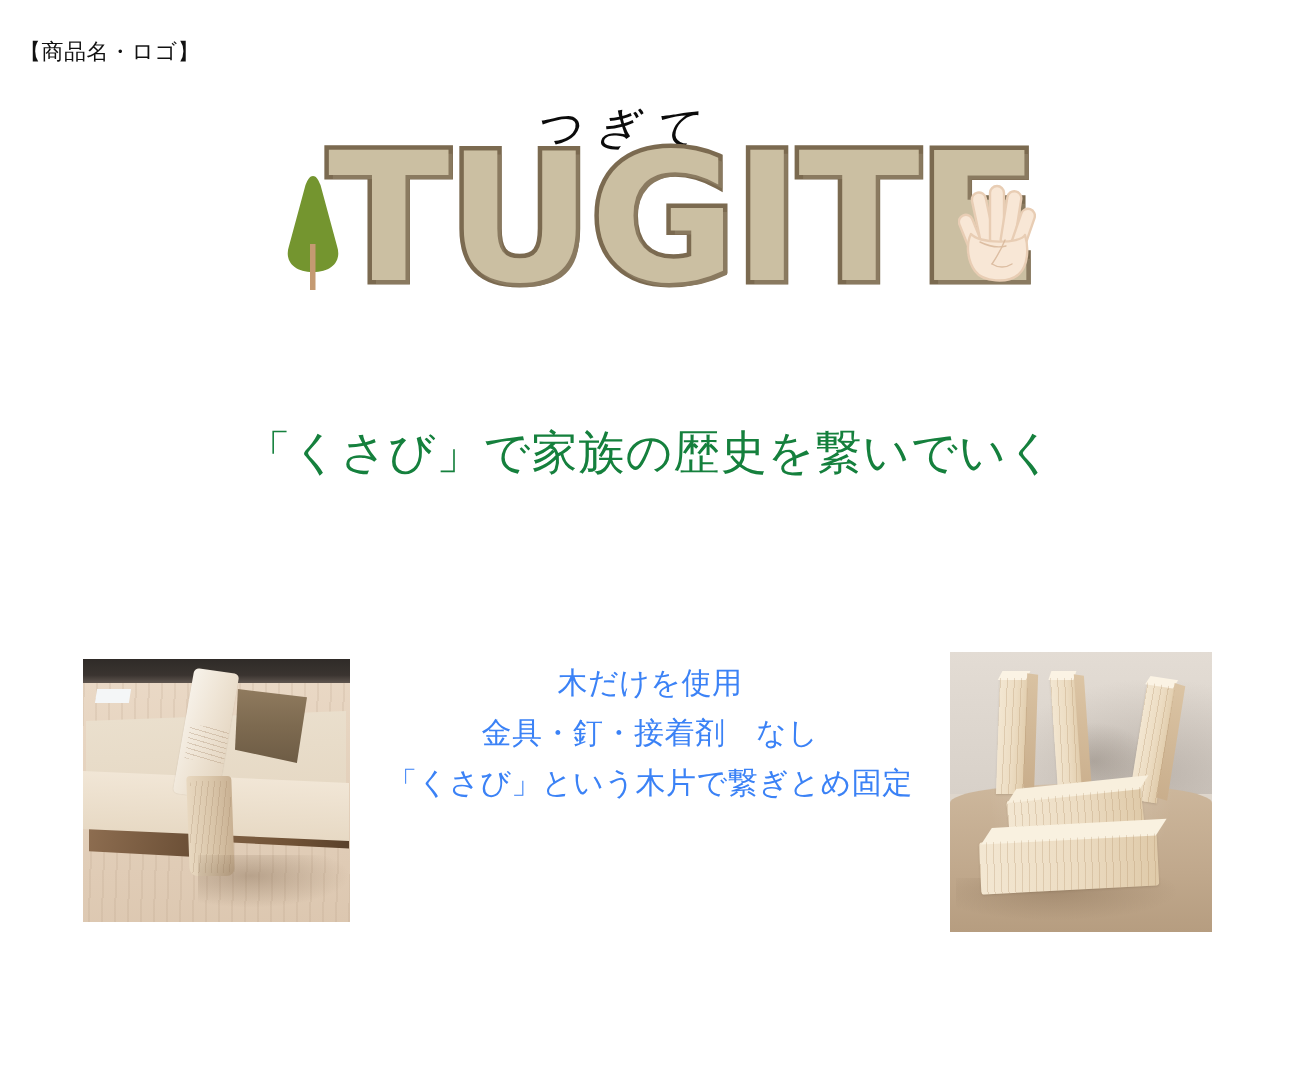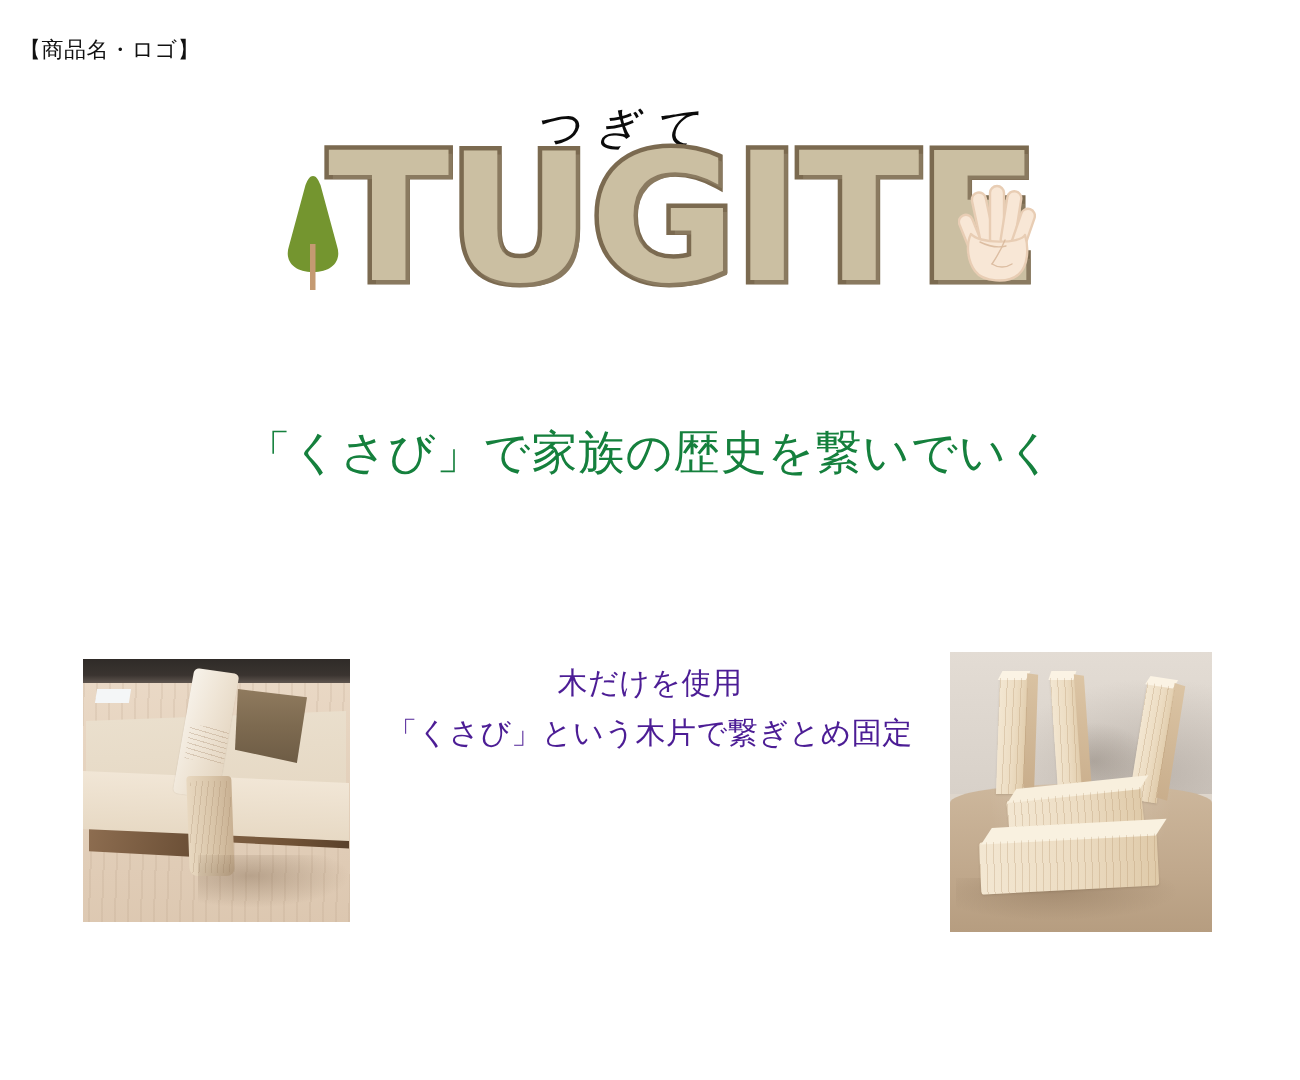--- a/index.html
+++ b/index.html
@@ -20,21 +20,20 @@
   
   .slide-label {
     position: absolute;
     left: 19px;
     top: 38px;
     font-size: 22px;
     line-height: 1.3;
     letter-spacing: 0.5px;
     color: #111111;
     white-space: nowrap;
-    font-family: Liberation Mono, monospace;
   }
 
   
   .logo-lockup {
     position: absolute;
     left: 280px;
     top: 100px;
     width: 770px;
     height: 200px;
   }
@@ -103,21 +102,21 @@
   .body-copy {
     position: absolute;
     left: 350px;
     top: 658px;
     width: 600px;
     text-align: center;
   }
   .body-copy .copy-line {
     font-size: 30px;
     line-height: 50px;
-    color: #4c1d95;
+    color: #3b82f6;
     white-space: nowrap;
     letter-spacing: 0.5px;
   }
 
   
   .photo {
     position: absolute;
     overflow: hidden;
   }
 
@@ -294,20 +293,21 @@
         <path d="M34 86 C40 90 48 90 54 86"></path>
       </g>
     </svg>
   </span>
 </div>
 
 <div class="tagline">「くさび」で家族の歴史を繋いでいく</div>
 
 <div class="body-copy">
   <div class="copy-line">木だけを使用</div>
+  <div class="copy-line">金具・釘・接着剤　なし</div>
   <div class="copy-line">「くさび」という木片で繋ぎとめ固定</div>
 </div>
 
 <div class="photo photo-left">
   <div class="pl-darkband"></div>
   <div class="pl-table"></div>
   <div class="pl-whitechip"></div>
   <div class="pl-panel-back"></div>
   <div class="pl-shadow-gap"></div>
   <div class="pl-shadow-gap2"></div>

